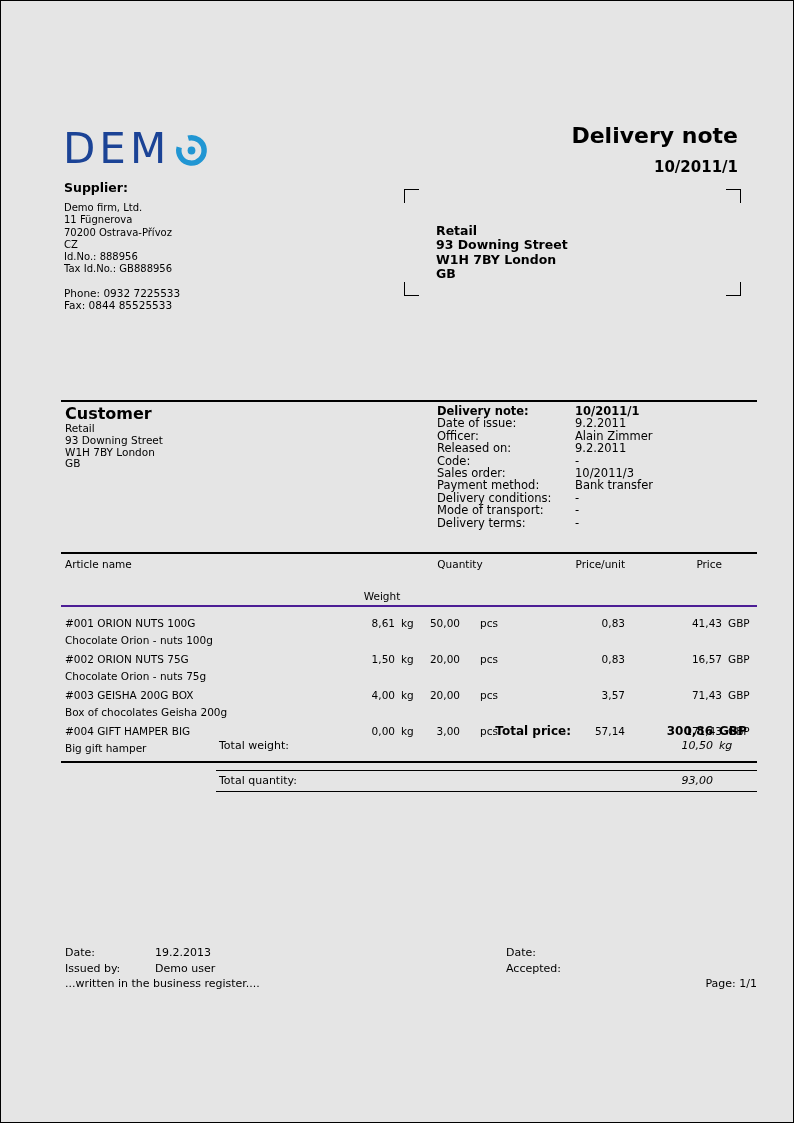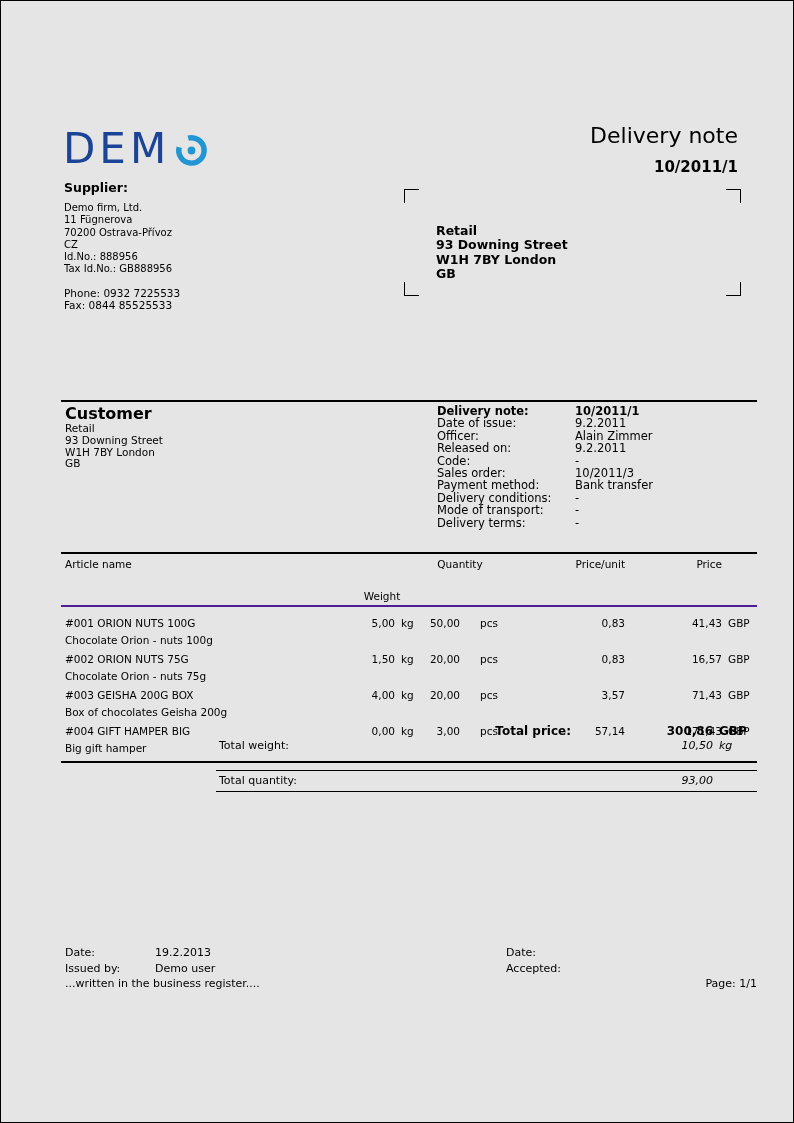--- a/index.html
+++ b/index.html
@@ -18,21 +18,21 @@
   .logo { position:absolute; left:62px; top:126px; display:flex; align-items:center; }
   .logo-text { font-size:42px; line-height:44px; color:#1b4396; letter-spacing:4px; font-weight:400; }
   .logo-icon { width:39px; height:39px; margin-left:2px; margin-top:2px; }
 
   
   .supplier-heading { position:absolute; left:63px; top:179px; font-size:12.5px; font-weight:bold; }
   .supplier-address { position:absolute; left:63px; top:201px; font-size:10px; line-height:12.3px; }
   .supplier-contact { position:absolute; left:63px; top:286px; font-size:10.5px; line-height:12.3px; }
 
   
-  .doc-title  { position:absolute; left:380px; top:122px; width:357px; text-align:right; font-size:22px; font-weight:normal; }
+  .doc-title  { position:absolute; left:380px; top:122px; width:357px; text-align:right; font-size:22px; font-weight:bold; }
   .doc-number { position:absolute; left:380px; top:157px; width:357px; text-align:right; font-size:15px; font-weight:bold; }
 
   
   .mark { position:absolute; width:15px; height:14px; }
   .mark.tl { left:403px; top:188px; border-left:1px solid #000; border-top:1px solid #000; }
   .mark.tr { left:725px; top:188px; border-right:1px solid #000; border-top:1px solid #000; }
   .mark.bl { left:403px; top:281px; border-left:1px solid #000; border-bottom:1px solid #000; }
   .mark.br { left:725px; top:281px; border-right:1px solid #000; border-bottom:1px solid #000; }
   .recipient { position:absolute; left:435px; top:223px; font-size:12.5px; font-weight:bold; line-height:14.3px; }
 
@@ -201,21 +201,21 @@
       <div class="h-qty">Quantity</div>
       <div class="h-priceunit">Price/unit</div>
       <div class="h-price">Price</div>
       <div></div>
     </div>
     <div class="tbody">
 
         <div class="item">
           <div class="item-line1">
             <div>#001 ORION NUTS 100G</div>
-            <div class="num">5,00</div>
+            <div class="num">8,61</div>
             <div class="unit">kg</div>
             <div class="num">50,00</div>
             <div class="unit pcs">pcs</div>
             <div class="num">0,83</div>
             <div class="num">41,43</div>
             <div class="unit">GBP</div>
           </div>
           <div class="item-desc">Chocolate Orion - nuts 100g</div>
         </div>
 

